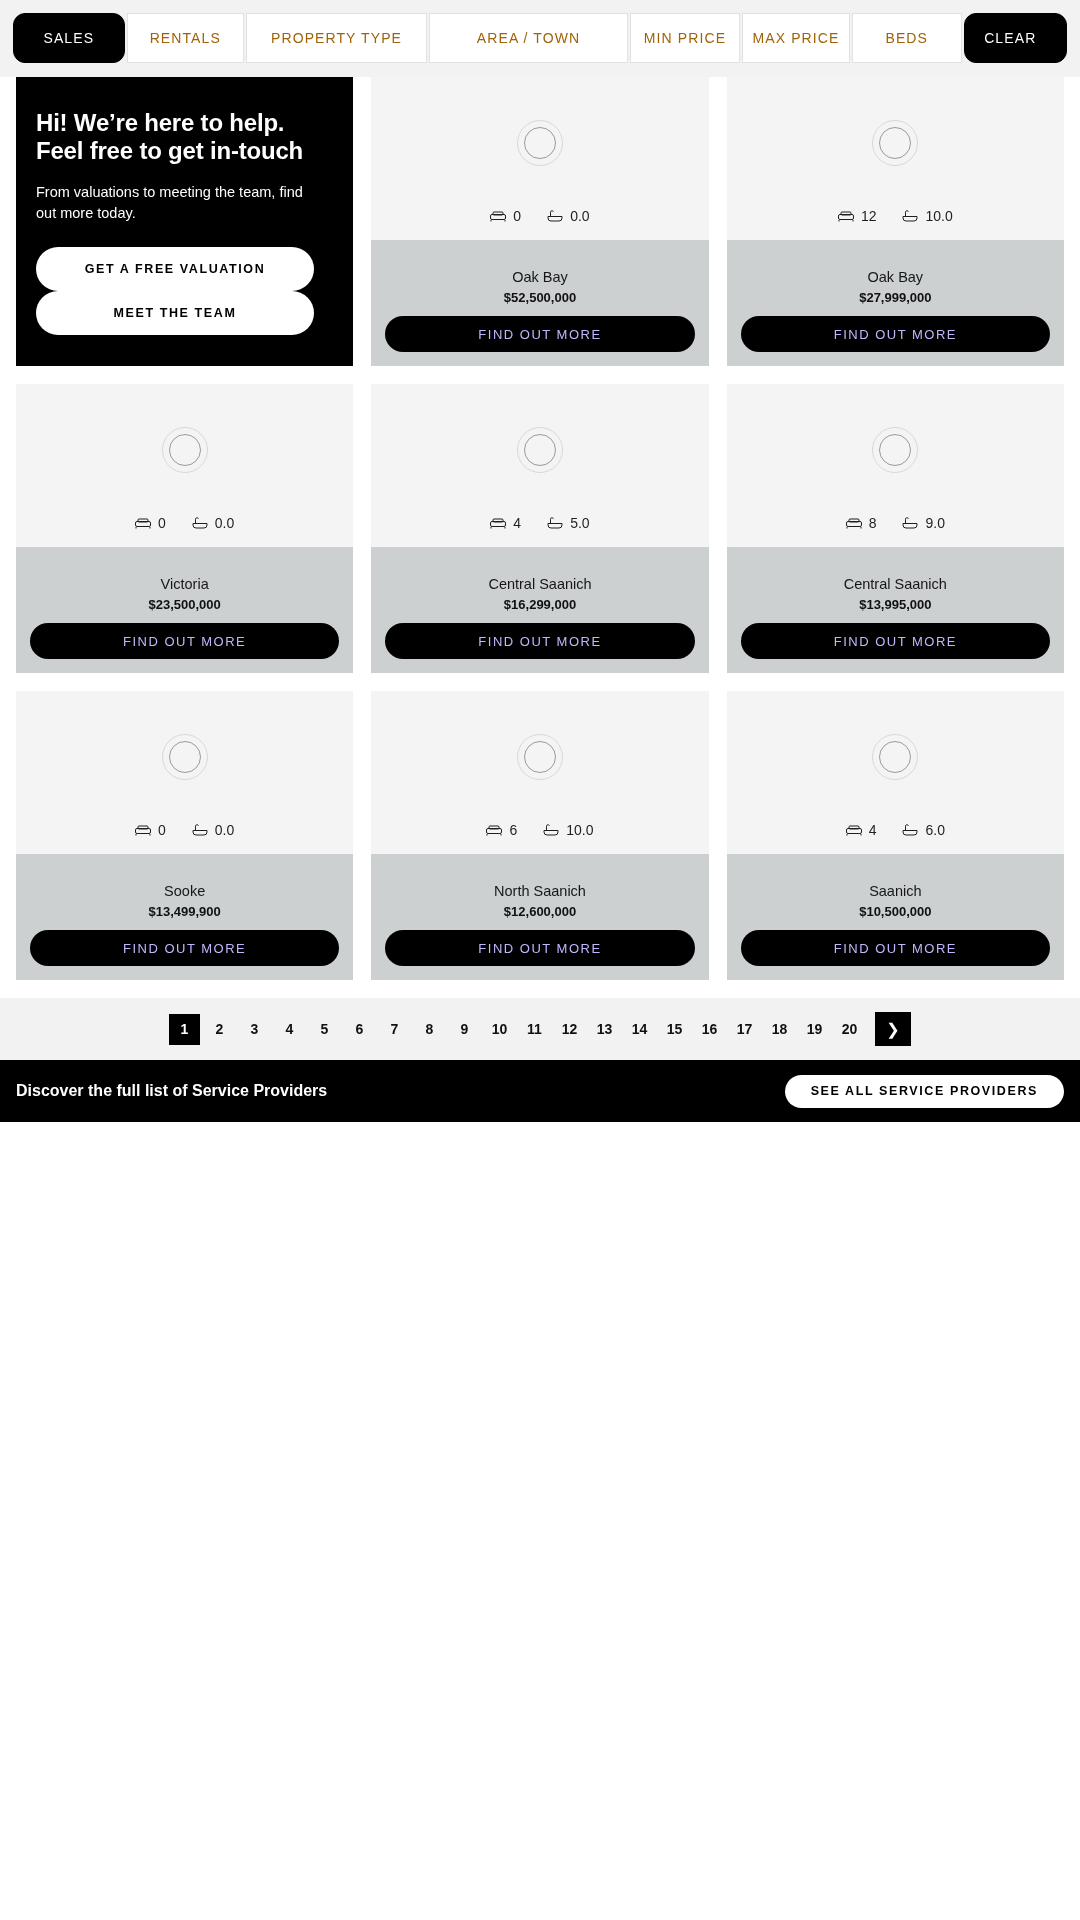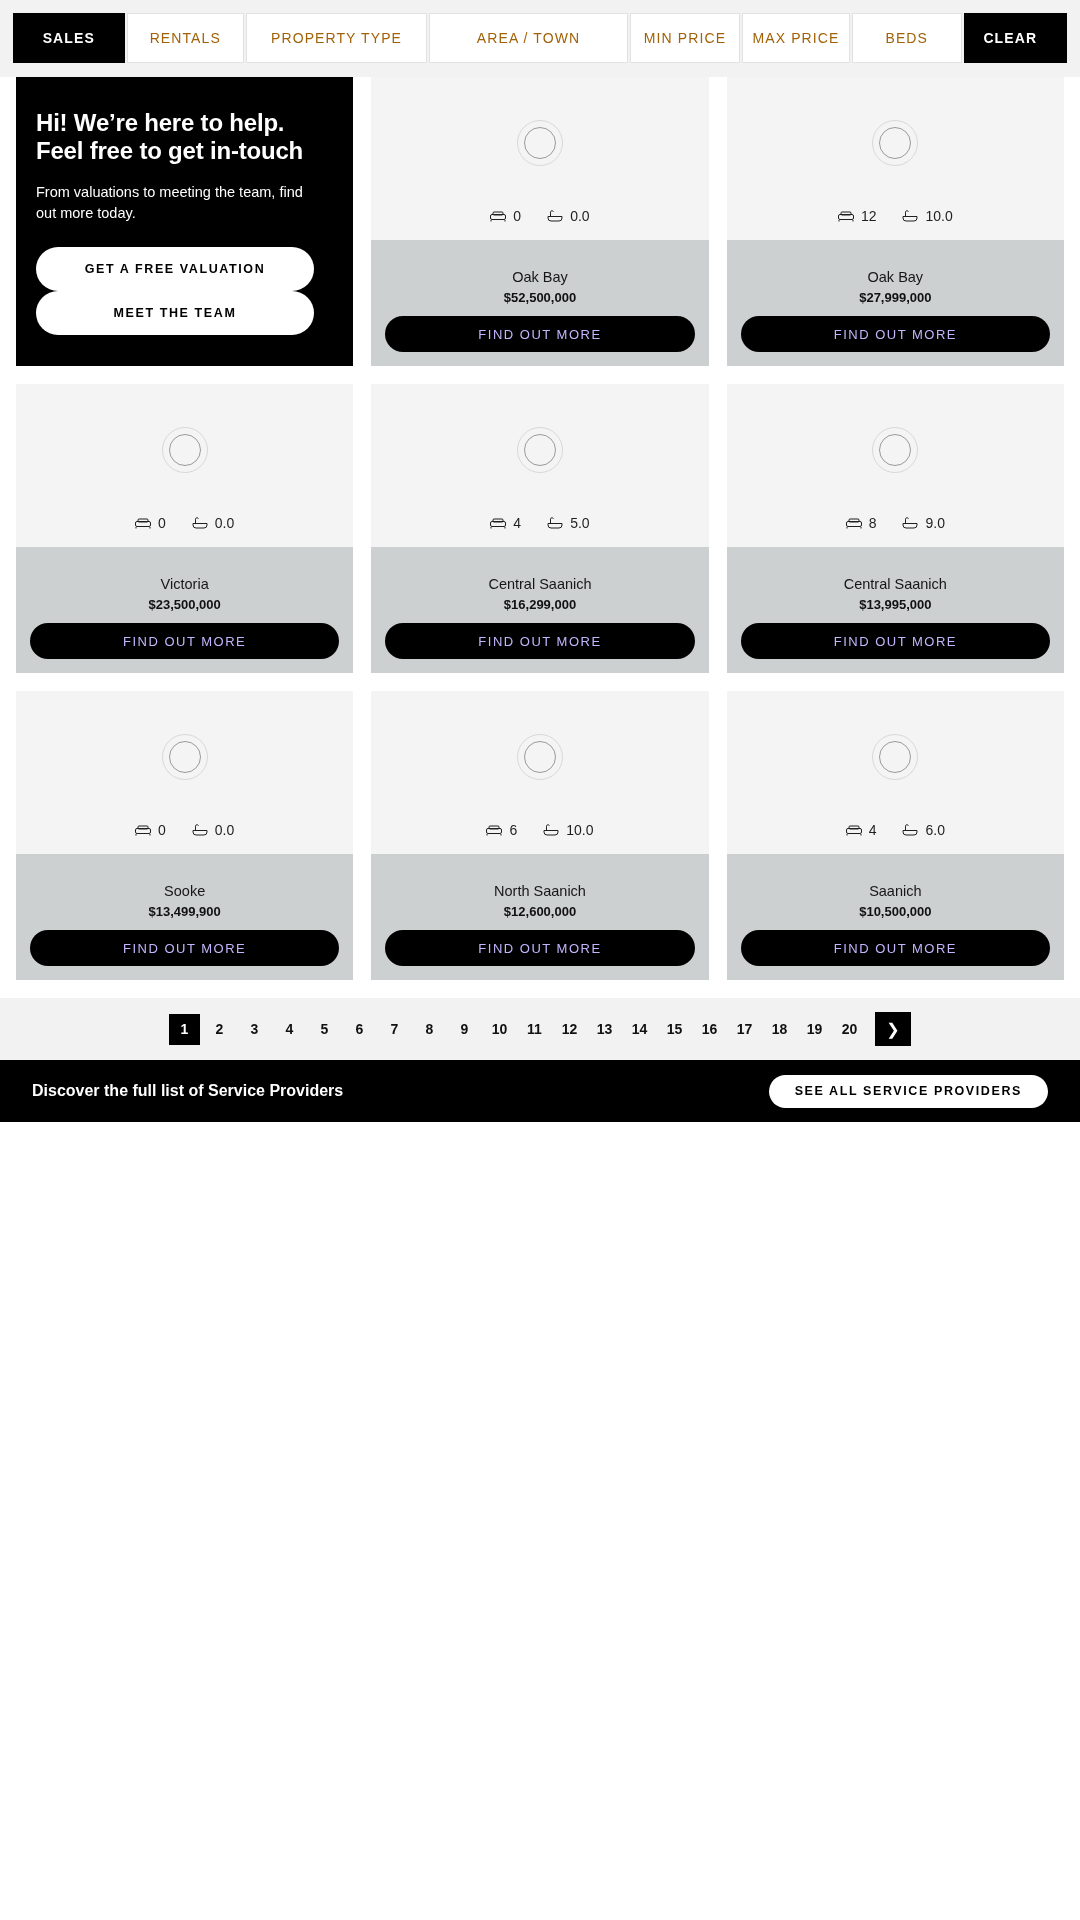--- a/index.html
+++ b/index.html
@@ -30,21 +30,22 @@
     font-size: 14px;
     letter-spacing: 1.1px;
     color: #a16207;
     white-space: nowrap;
     padding: 0 18px;
   }
   .filter-pill.active {
     background: #000000;
     color: #ffffff;
     border-color: #000000;
-    font-weight: bold;
+    font-weight: normal;
+    border-radius: 12px;
   }
   .fp-sales { width: 112px; }
   .fp-rentals { width: 118px; }
   .fp-type { width: 182px; }
   .fp-area { width: 200px; }
   .fp-minprice { width: 110px; }
   .fp-maxprice { width: 108px; }
   .fp-beds { width: 110px; }
   .fp-clear { width: 104px; padding-left: 8px; }
 
@@ -201,21 +202,21 @@
     font-size: 16px;
   }
 
   
   .footer-cta {
     background: #000000;
     height: 62px;
     display: flex;
     align-items: center;
     justify-content: space-between;
-    padding: 0 32px;
+    padding: 0 16px;
   }
   .footer-cta-text {
     color: #ffffff;
     font-size: 16px;
     font-weight: bold;
   }
   .footer-cta-btn {
     background: #ffffff;
     color: #000000;
     border-radius: 40px;

